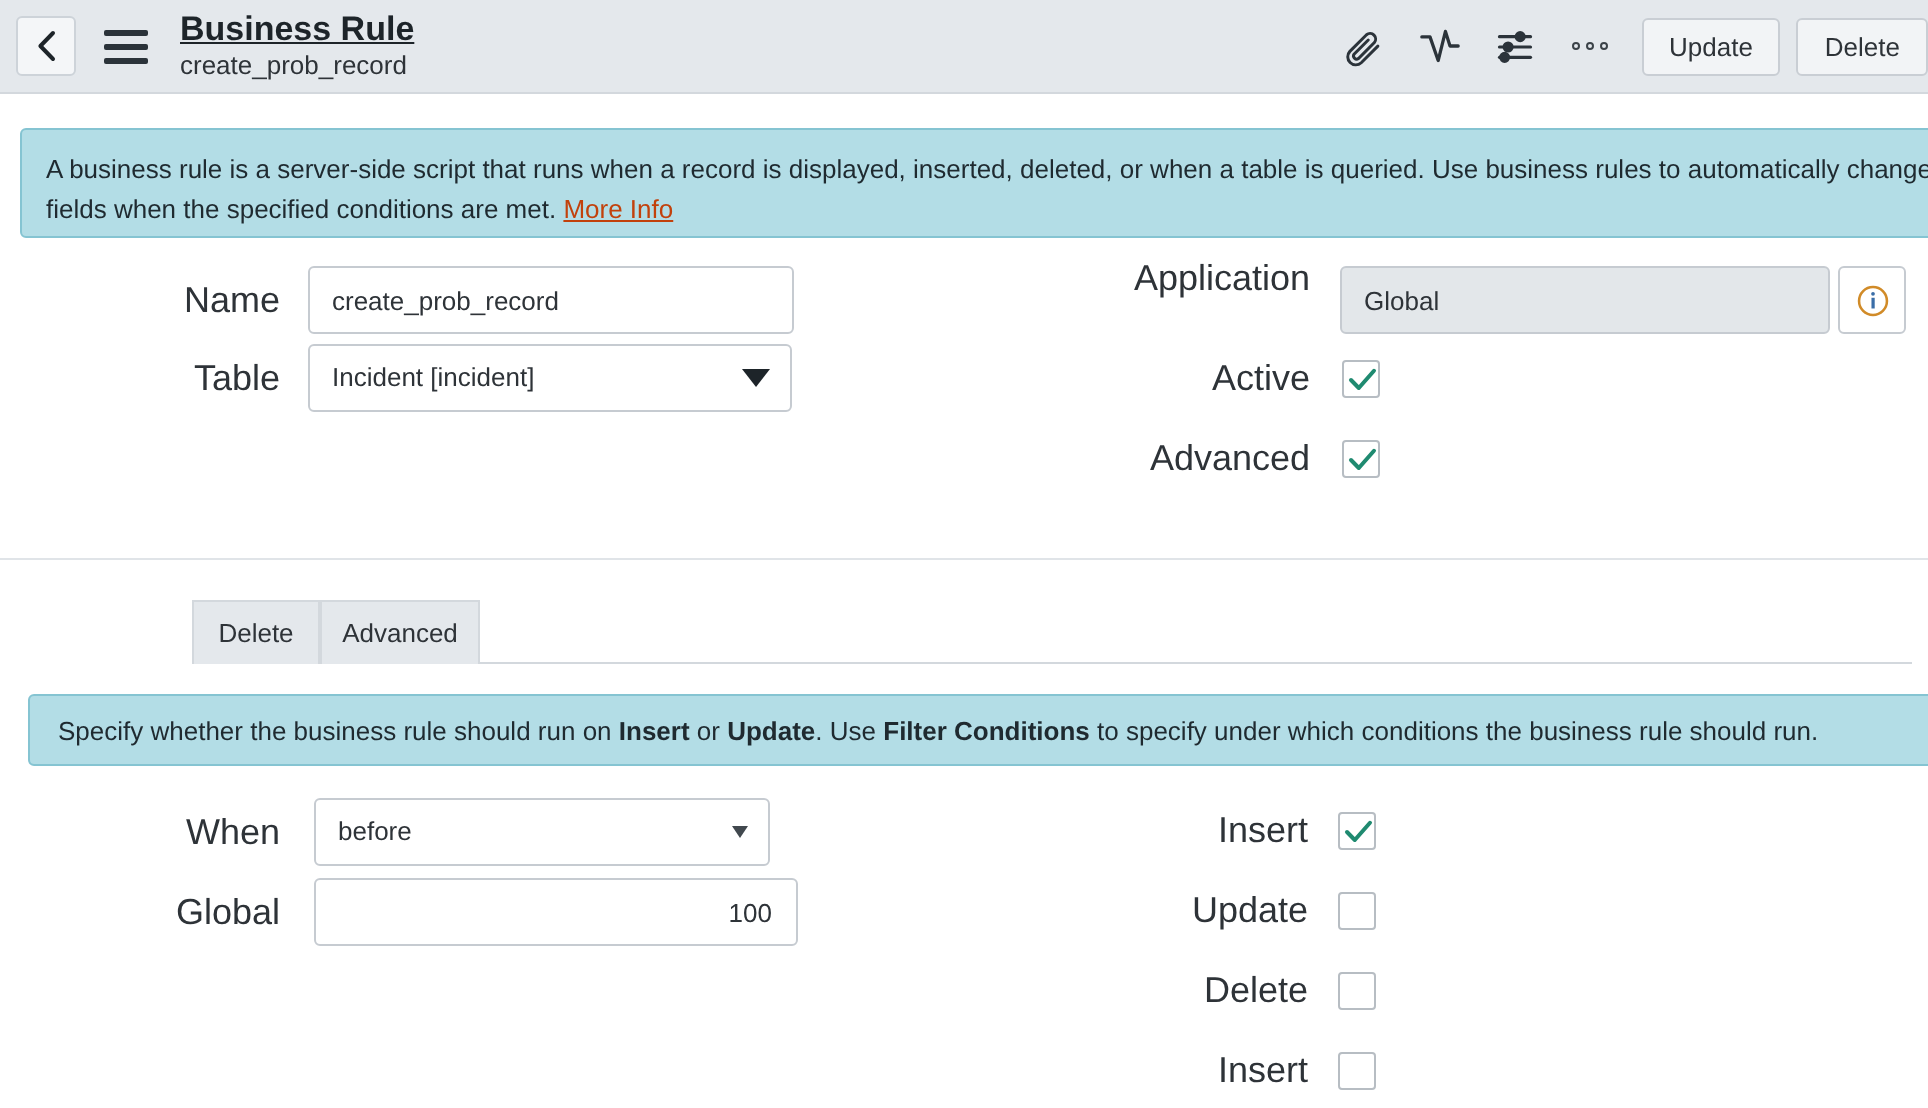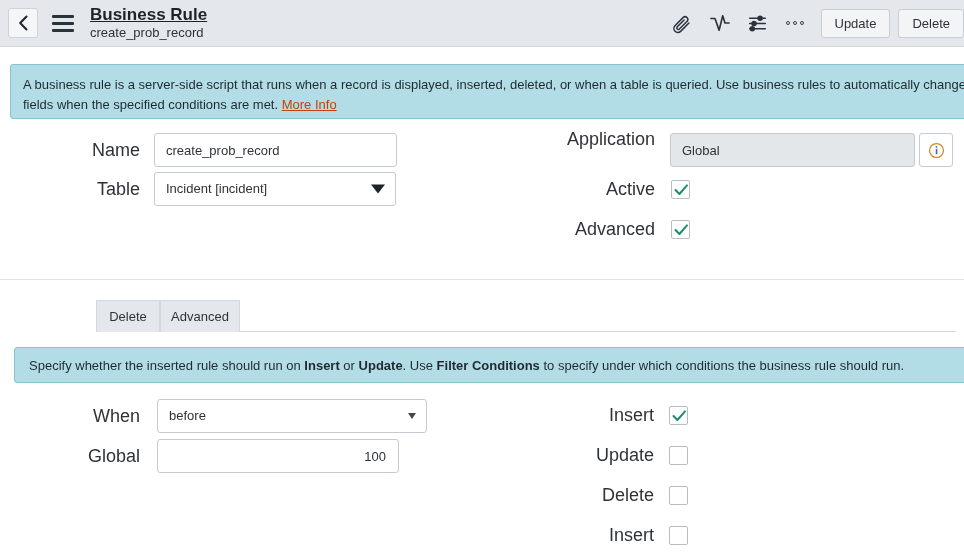--- a/index.html
+++ b/index.html
@@ -272,25 +272,25 @@
 
 <div class="divider" style="left:0px; top:279px; width:964px;"></div>
 
 <div class="tabstrip">
   <div class="tab" style="left:88px; width:64px;">Delete</div>
   <div class="tab" style="left:152px; width:80px;">Advanced</div>
 </div>
 <div class="tab-underline-gap" style="width:88px;"></div>
 
 <div class="banner" id="banner-tab">
-  <span>Specify whether the inserted rule should run on </span><b>Insert</b><span> or </span><b>Update</b><span>. Use </span><b>Filter Conditions</b><span> to specify under which conditions the business rule should run.</span>
+  <span>Specify whether the business rule should run on </span><b>Insert</b><span> or </span><b>Update</b><span>. Use </span><b>Filter Conditions</b><span> to specify under which conditions the business rule should run.</span>
 </div>
 
 <div class="field-label" style="left:40px; top:399px; width:100px;">When</div>
-<div class="select-wrap" style="left:157px; top:399px; width:270px; height:34px;">
+<div class="select-wrap" style="left:157px; top:399px; width:228px; height:34px;">
   <div class="field-input" style="height:34px;">before</div>
   <span class="caret small"></span>
 </div>
 
 <div class="field-label" style="left:40px; top:439px; width:100px;">Global</div>
 <input class="field-input num" style="left: 157px; top: 439px; width: 242px;" value="100">
 
 <div class="field-label" style="left:520px; top:398px; width:134px;">Insert</div>
 <div class="chk" style="left:669px; top:406px;">
   <svg width="15" height="14" viewBox="0 0 15 14">

